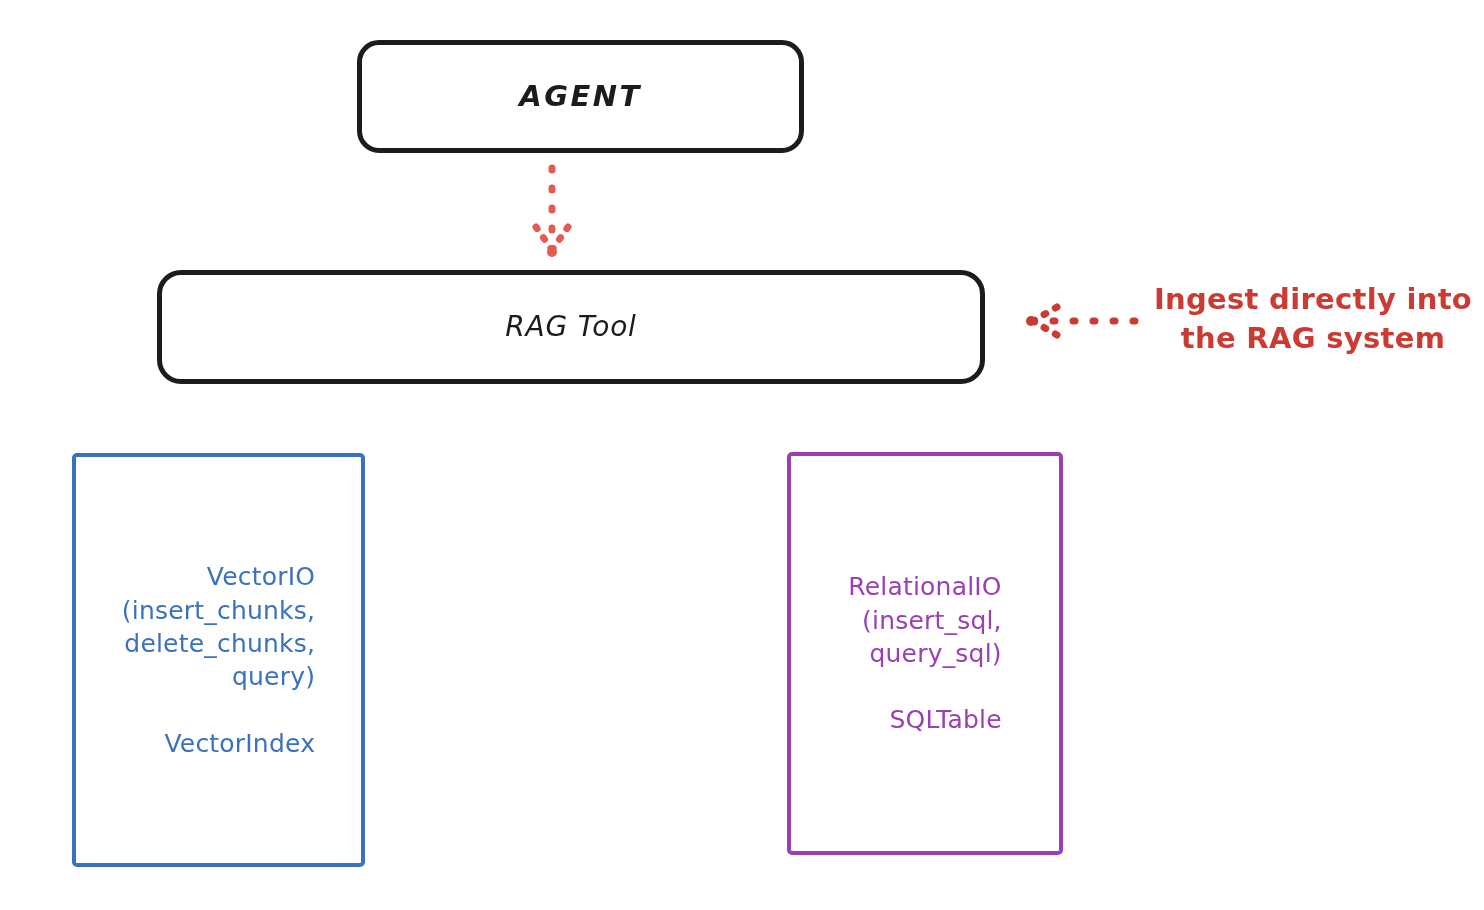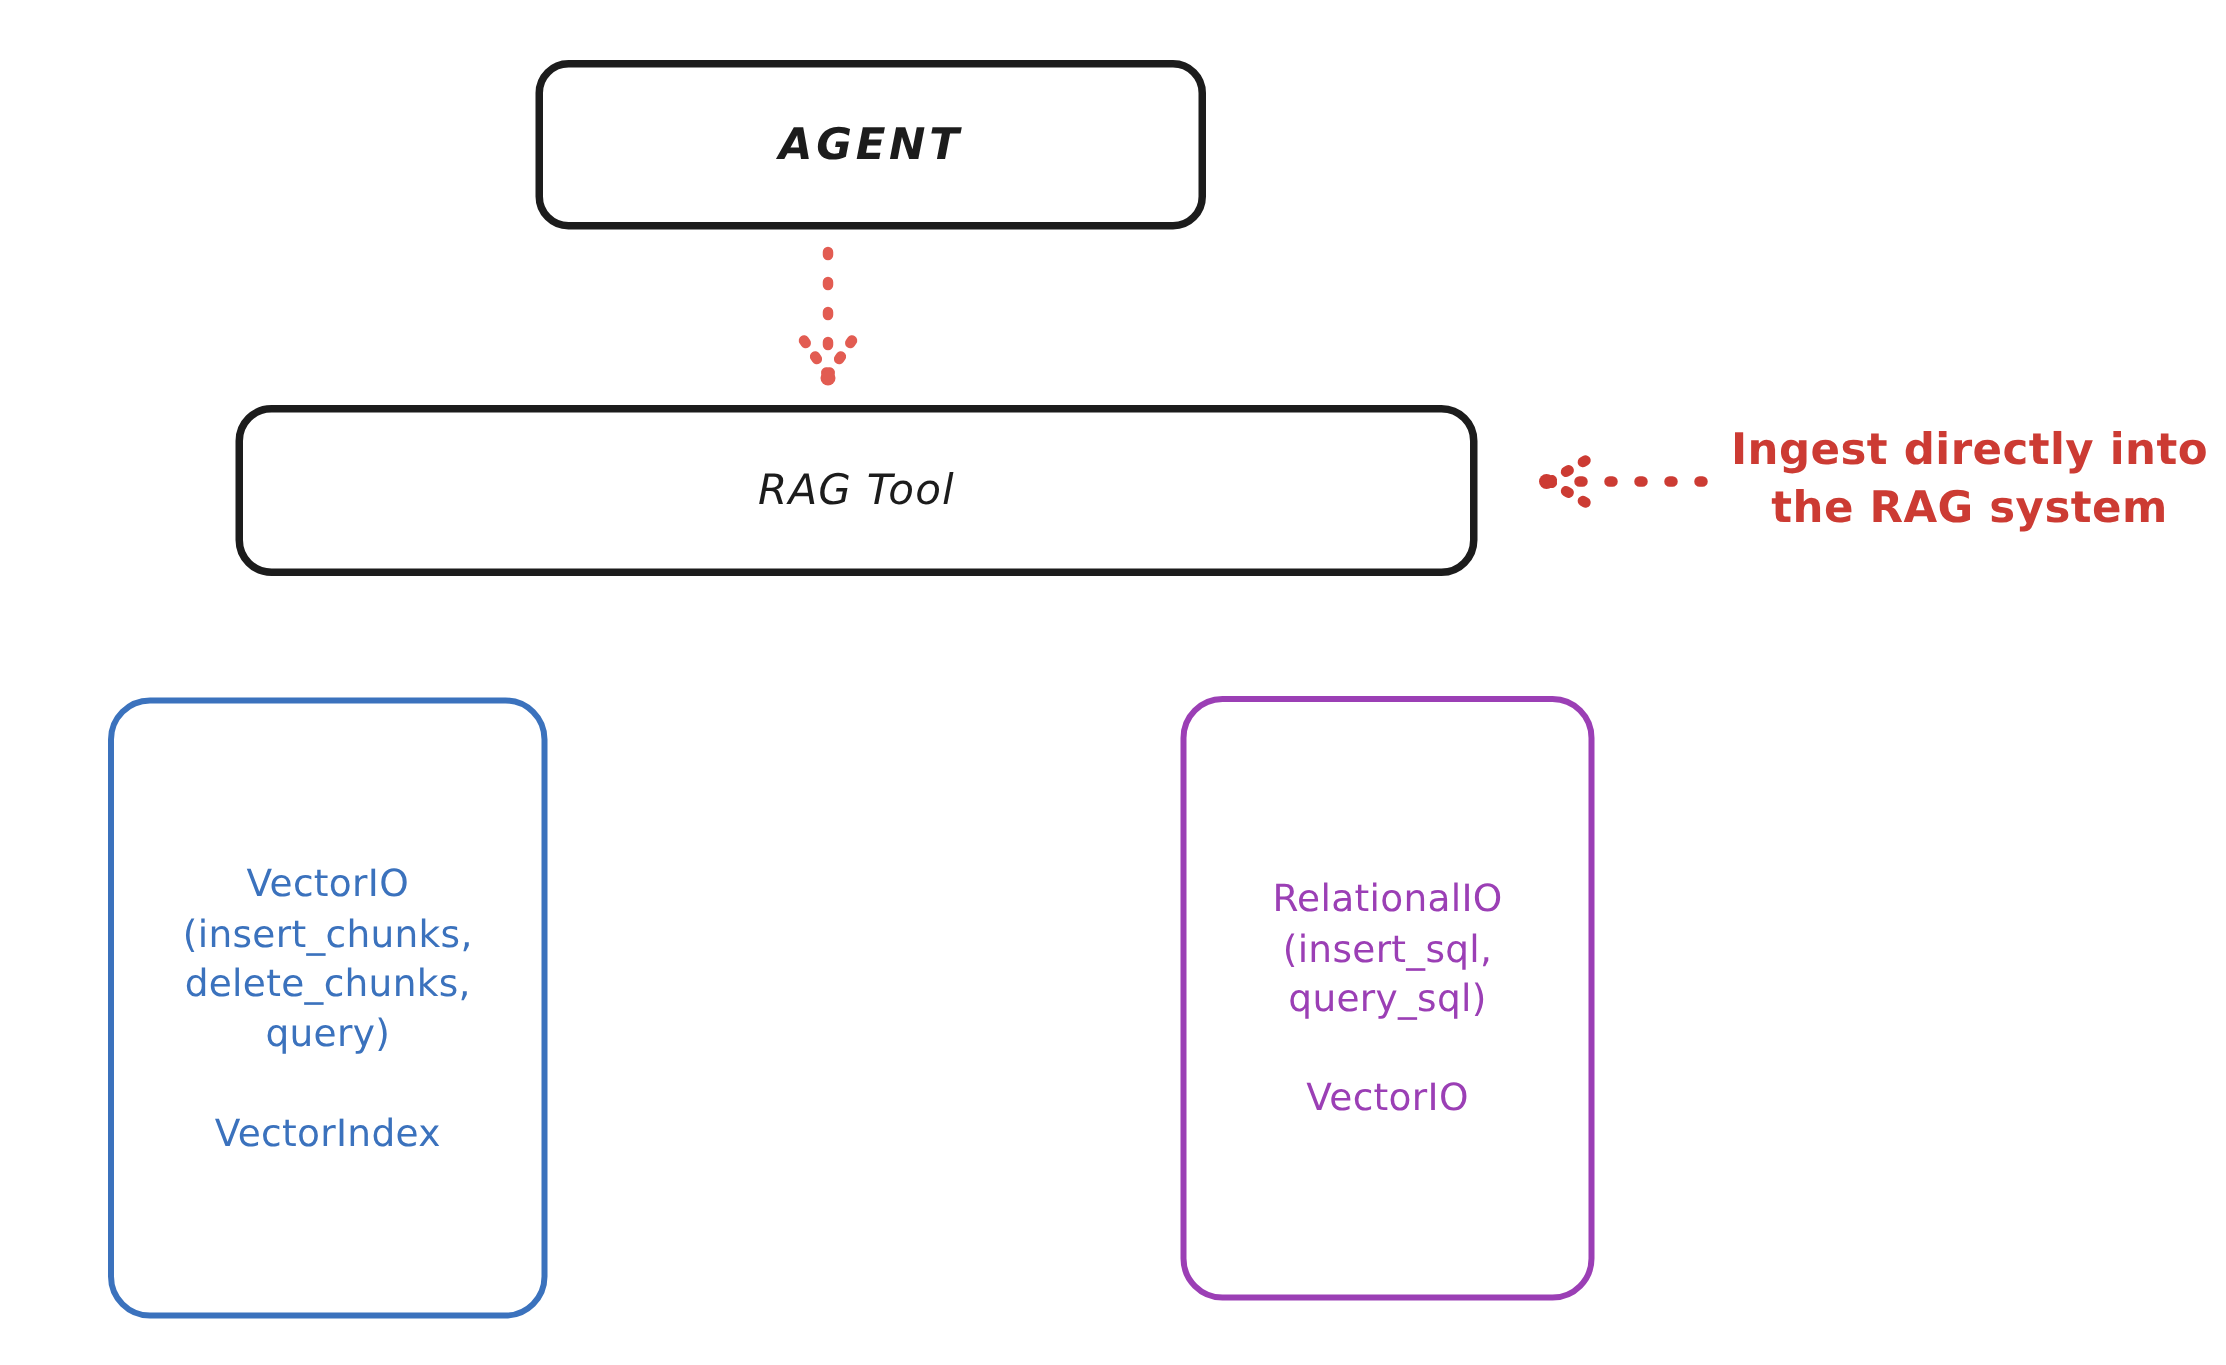--- a/index.html
+++ b/index.html
@@ -27,20 +27,21 @@
     background: #ffffff;
     display: flex;
     align-items: center;
     justify-content: center;
     text-align: center;
   }
   .node .node-label {
     white-space: pre-line;
     line-height: 1.28;
     letter-spacing: 0.2px;
+    text-align: right;
   }
 
   
   #agent-node {
     left: 357px;
     top: 40px;
     width: 447px;
     height: 113px;
     border: 5px solid #1c1c1c;
     border-radius: 22px;
@@ -68,25 +69,24 @@
     color: #1c1c1c;
     font-size: 28px;
     font-weight: 500;
     letter-spacing: 0.8px;
   }
 
   
   .provider {
     border-width: 4px;
     border-style: solid;
-    border-radius: 28px;
+    border-radius: 5px;
     align-items: center;
     justify-content: center;
     padding: 22px 8px;
-    margin-top: 12px;
   }
   .provider .node-label {
     font-size: 25px;
     font-weight: 500;
     line-height: 1.33;
   }
 
   #vectorio-node {
     left: 72px;
     top: 453px;
@@ -175,19 +175,19 @@
 
 VectorIndex</span>
   </div>
 
 
   <div class="node provider" id="relationalio-node">
     <span class="node-label">RelationalIO
 (insert_sql,
 query_sql)
 
-VectorIO</span>
+SQLTable</span>
   </div>
 
   <div id="ingest-annotation">Ingest directly into
 the RAG system</div>
 
 </div>
 
 </body></html>

